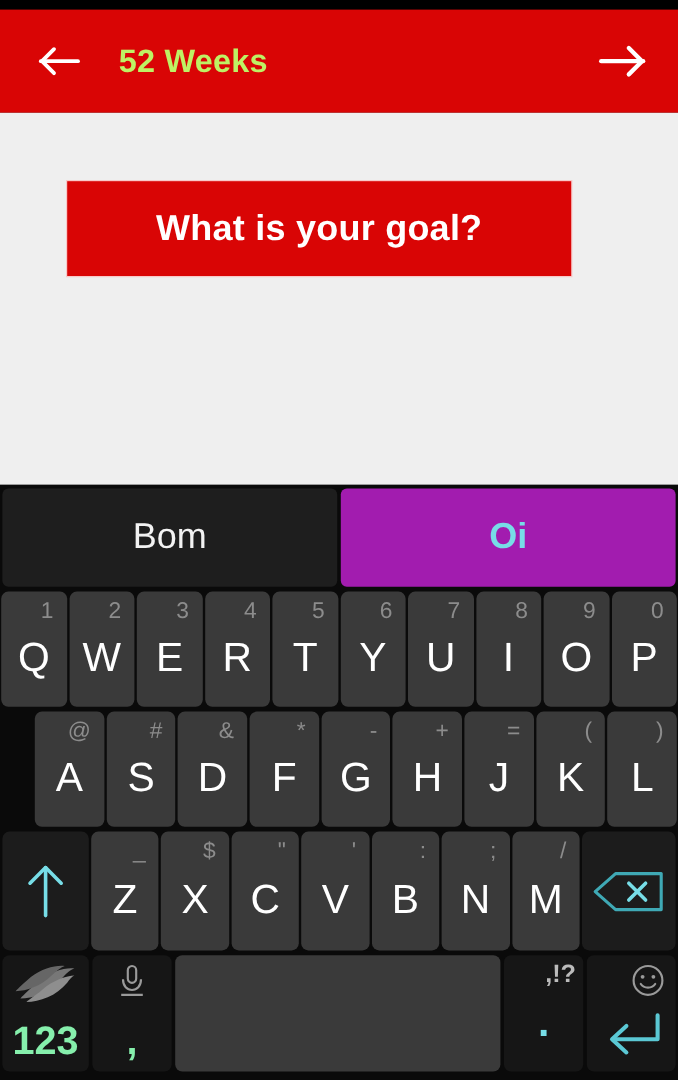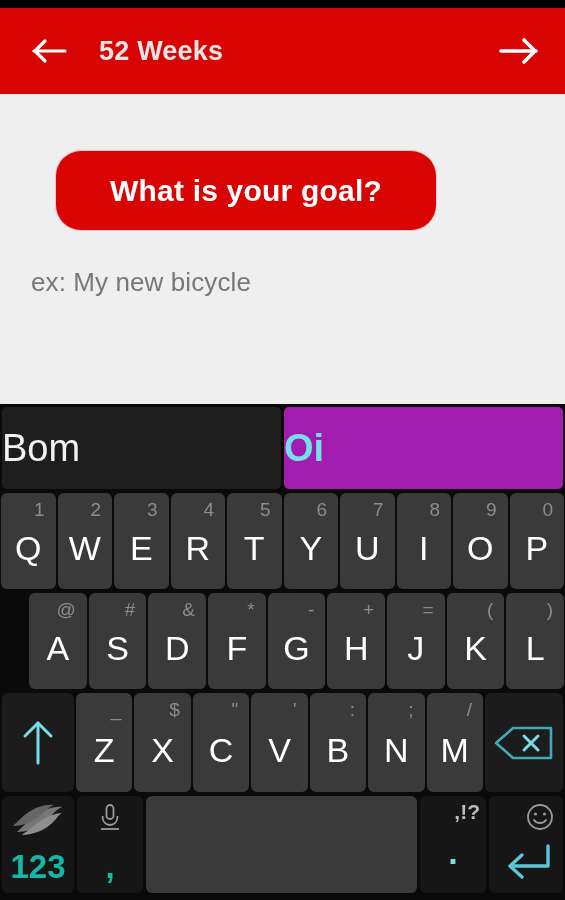--- a/index.html
+++ b/index.html
@@ -22,39 +22,38 @@
   .action-bar {
     position: absolute; top: 8px; left: 0;
     width: 565px; height: 86px;
     background: #D90505;
     display: flex; align-items: center;
   }
   .ab-back { margin-left: 30px; width: 40px; height: 40px;
              display: flex; align-items: center; justify-content: center; }
   .ab-title {
     margin-left: 29px;
-    color: #e5e5e5; font-size: 27px; font-weight: bold;
+    color: #bef264; font-size: 27px; font-weight: bold;
     letter-spacing: 0.2px; white-space: nowrap;
   }
   .ab-next { position: absolute; right: 22px; width: 48px; height: 48px;
              display: flex; align-items: center; justify-content: center; }
 
   
   .content {
     position: absolute; top: 94px; left: 0;
     width: 565px; height: 310px;
     background: #EFEFEF;
   }
   .goal-banner {
     position: absolute; left: 56px; top: 57px;
-    width: 380px; height: 79px;
+    width: 420px; height: 79px;
     background: #D90505;
     display: flex; align-items: center; justify-content: center;
     box-shadow: 0 0 0 1px rgba(255,170,170,0.55);
-    border-radius: 25px;
   }
   .goal-banner span {
     color: #FFFFFF; font-size: 30px; font-weight: bold;
     letter-spacing: 0.2px;
   }
   .goal-input {
     position: absolute; left: 31px; top: 163px;
     width: 501px; height: 50px;
     display: flex; align-items: center;
   }
@@ -72,23 +71,23 @@
     width: 565px; height: 496px;
     background: #0A0A0A;
   }
 
   .sugg-row {
     position: relative; width: 565px; height: 87px;
     display: flex; padding: 3px 2px 2px 2px; gap: 3px;
   }
   .sugg {
     flex: 1; border-radius: 5px;
-    display: flex; align-items: center; 
+    display: flex; align-items: center; justify-content: center;
     background: #1E1E1E;
-    color: #F2F2F2; font-size: 38px;
+    color: #F2F2F2; font-size: 30px;
   }
   .sugg.active { background: #a21caf; color: #77DDE7; font-weight: bold; }
 
   .krow { position: relative; width: 565px; display: flex; }
   .krow.r1 { height: 100px; padding: 2px 1px; gap: 2px; }
   .krow.r2 { height: 100px; padding: 2px 1px 2px 29px; gap: 2px; }
   .krow.r3 { height: 103px; padding: 2px 2px; gap: 2px; }
   .krow.r4 { height: 103px; padding: 2px 2px 4px 2px; gap: 3px; }
 
   .key {
@@ -108,21 +107,21 @@
   .key.shift { flex: 0 0 72px; background: #1C1C1C; }
   .key.bksp  { flex: 0 0 78px; background: #1C1C1C; }
   .key.sym   { flex: 0 0 72px; background: #161616; }
   .key.comma { flex: 0 0 66px; background: #161616; }
   .key.space { flex: 1; background: #3A3A3A; }
   .key.period{ flex: 0 0 66px; background: #161616; }
   .key.enter { flex: 0 0 74px; background: #161616; }
   .k-bottom-label {
     position: absolute; left: 0; right: 0; bottom: 10px;
     text-align: center; font-size: 33px; font-weight: bold;
-    color: #14b8a6; line-height: 1;
+    color: #86efac; line-height: 1;
   }
   .k-topicon {
     position: absolute; top: 6px; left: 0; right: 0;
     display: flex; justify-content: center;
   }
   .k-topicon.right { justify-content: flex-end; padding-right: 8px; }
   .k-center-icon {
     position: absolute; left: 0; right: 0; bottom: 12px;
     display: flex; justify-content: center;
   }
@@ -155,23 +154,20 @@
       <svg width="44" height="34" viewBox="0 0 44 34">
         <path d="M4 17 H39" stroke="#fff" stroke-width="3.6" fill="none" stroke-linecap="round"></path>
         <path d="M27 6 L38 17 L27 28" stroke="#fff" stroke-width="3.6" fill="none" stroke-linecap="round" stroke-linejoin="round"></path>
       </svg>
     </div>
   </div>
 
   <div class="content">
     <div class="goal-banner">
       <span>What is your goal?</span>
-    </div>
-    <div class="goal-input">
-      <span>ex: My new bicycle</span>
     </div>
     <div class="goal-underline"></div>
   </div>
 
   <div class="keyboard">
 
     <div class="sugg-row">
       <div class="sugg">
         <span>Bom</span>
       </div>

